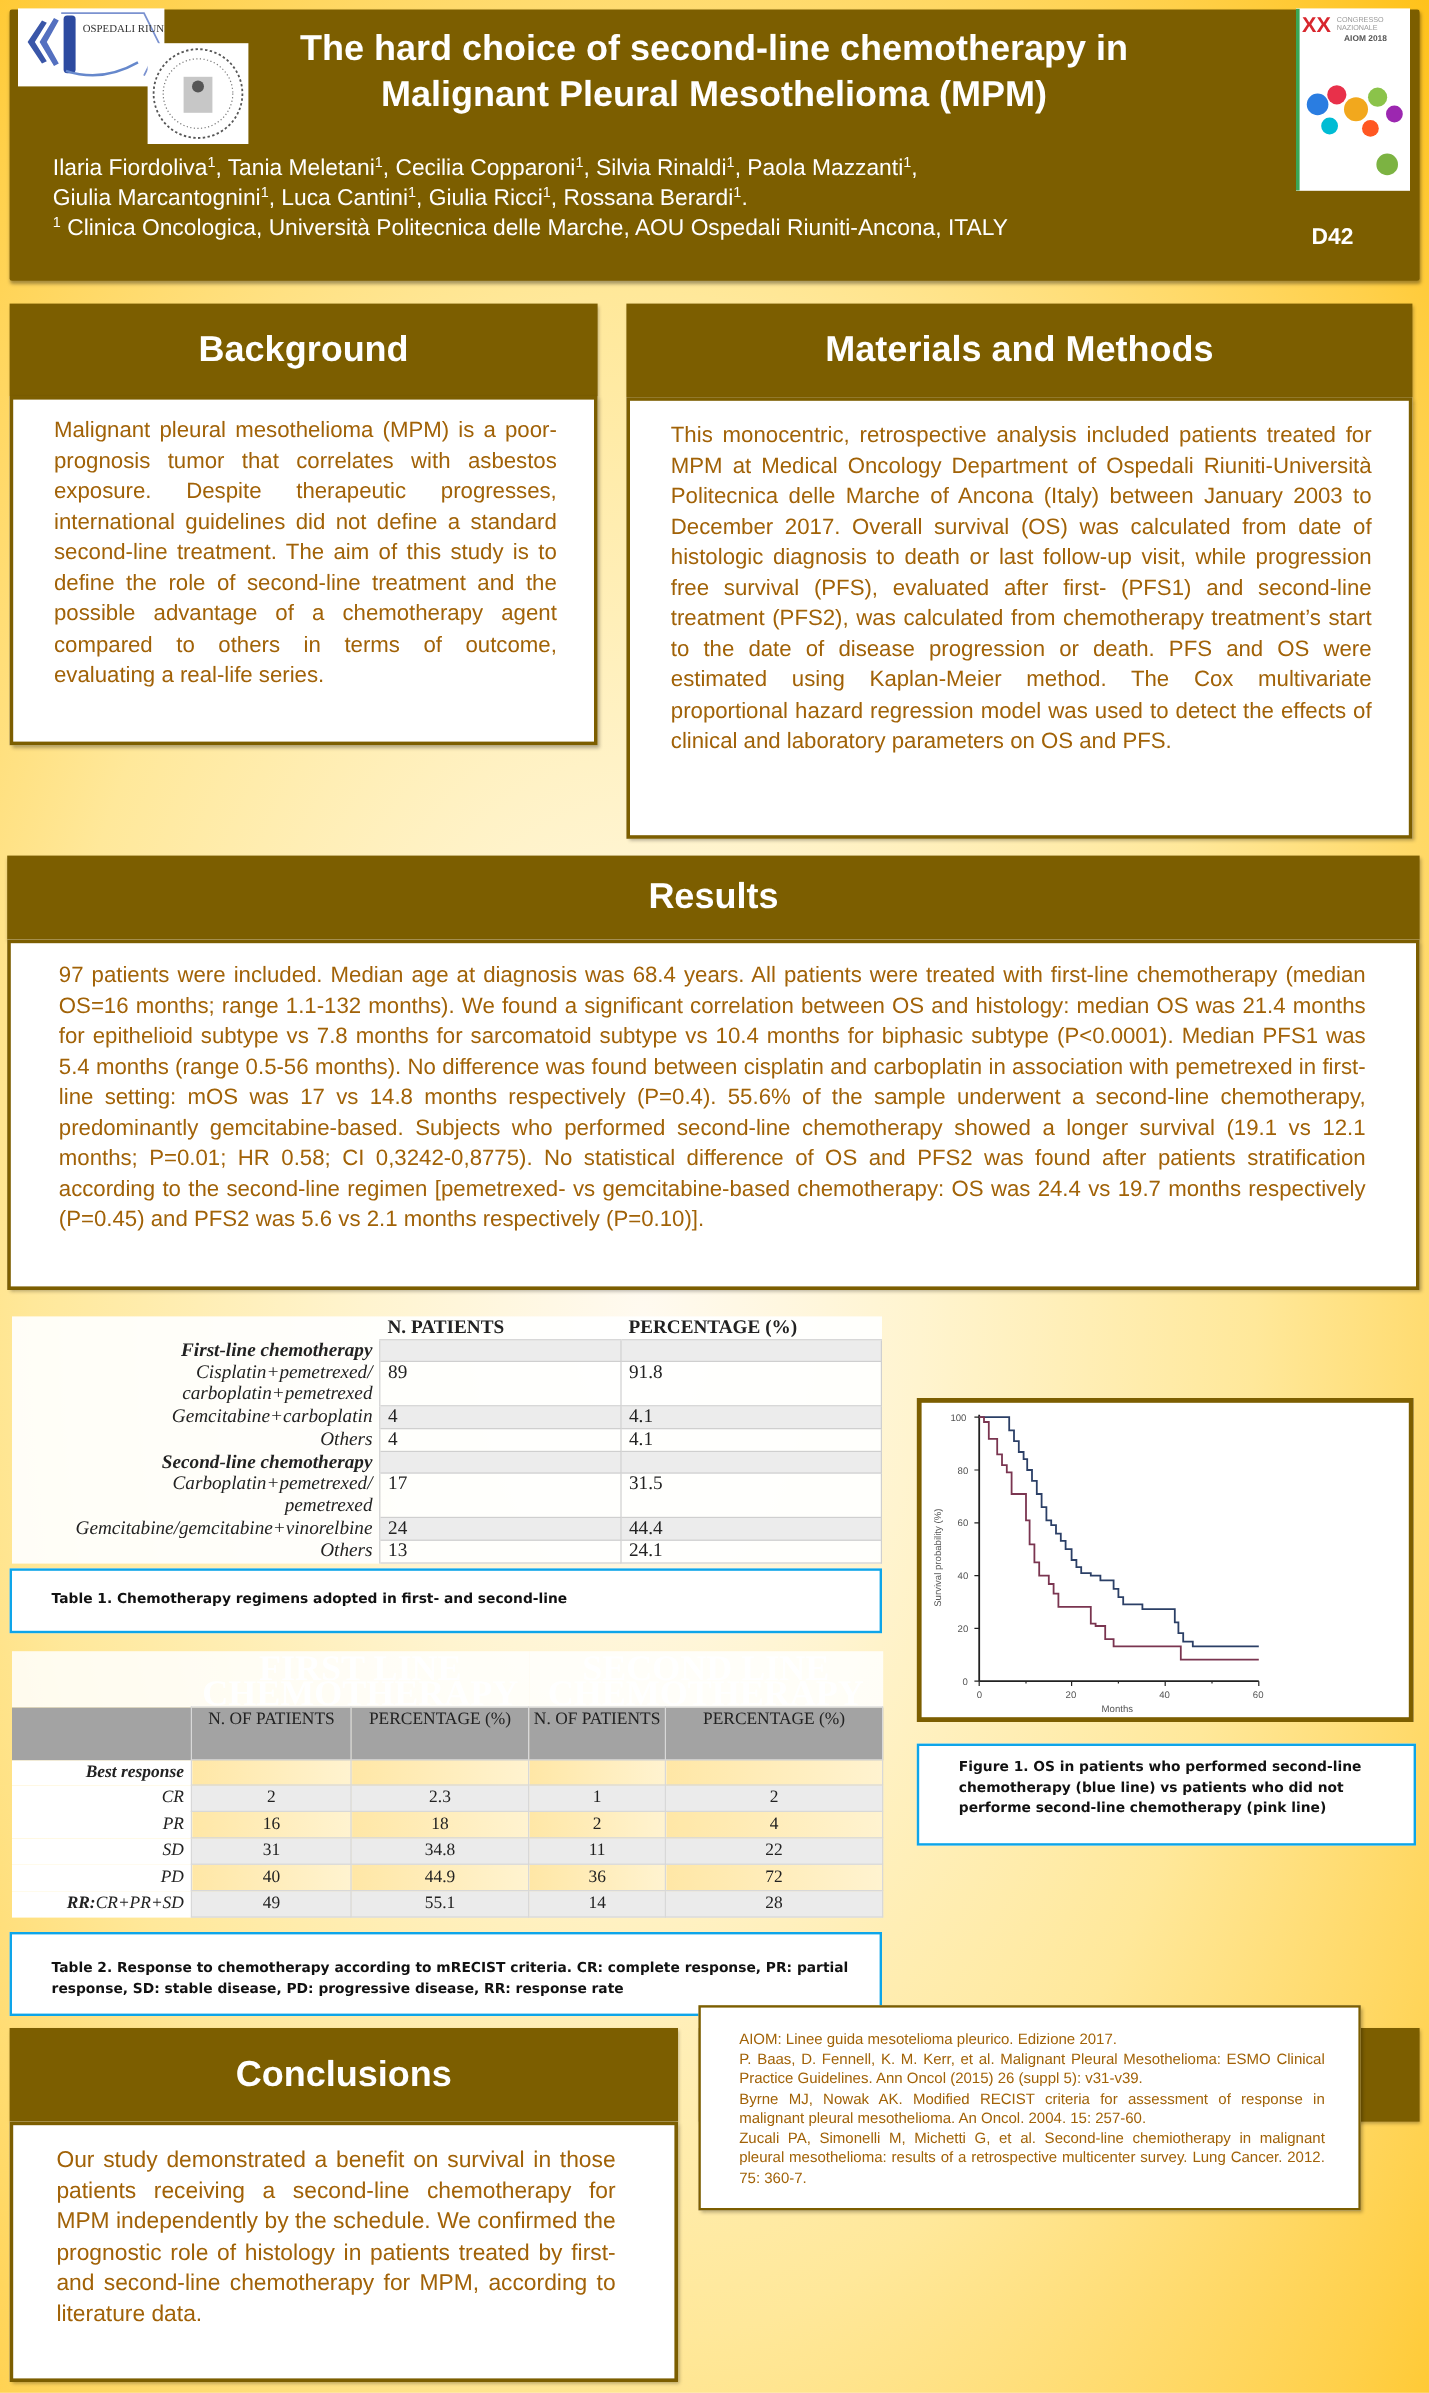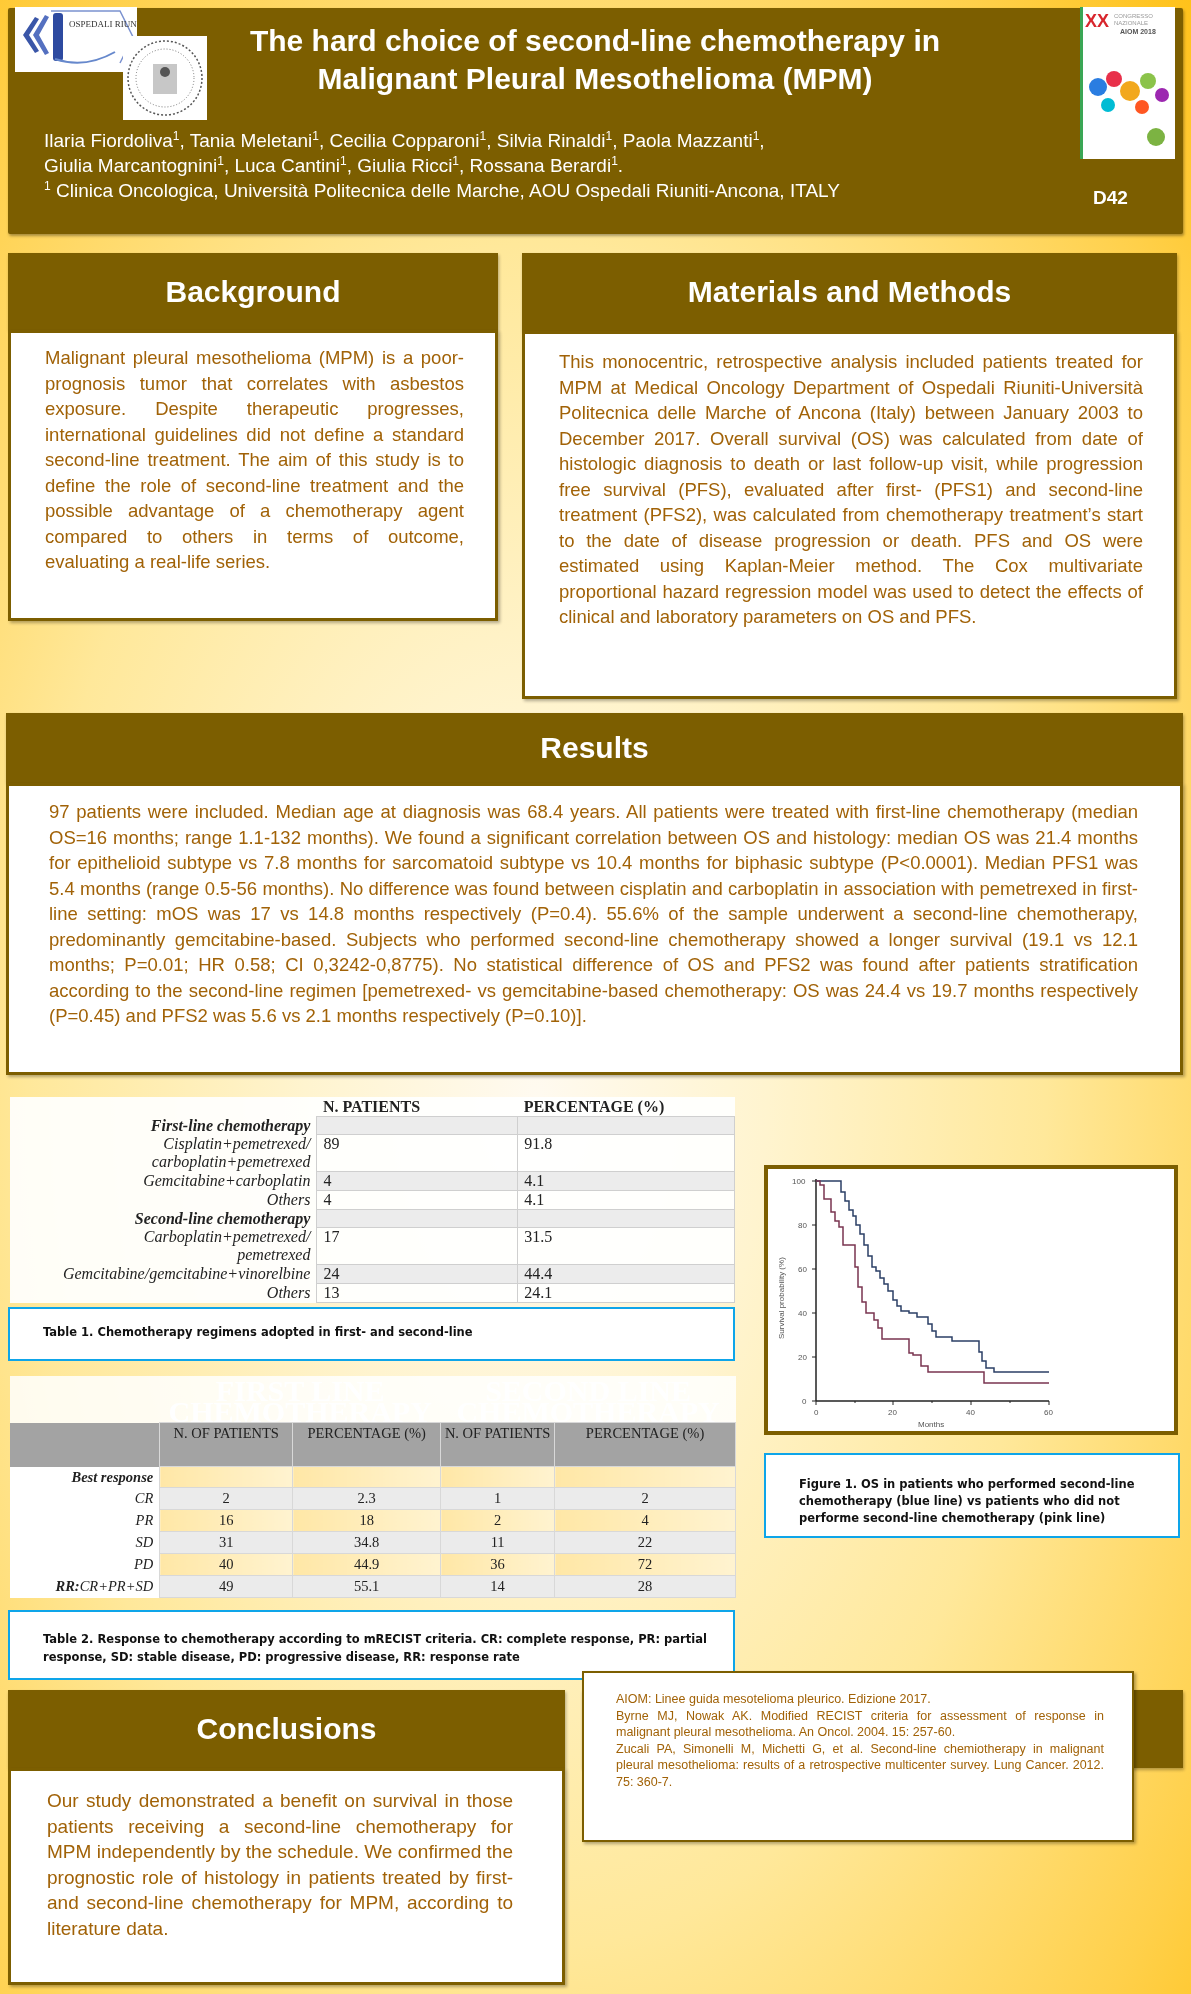--- a/index.html
+++ b/index.html
@@ -263,23 +263,24 @@
         <text x="120" y="246">20</text>
         <text x="198" y="246">40</text>
         <text x="276" y="246">60</text>
       <text x="150" y="258">Months</text>
       <text x="0" y="0" transform="translate(16,170) rotate(-90)">Survival probability (%)</text>
     </g>
     <polyline fill="none" stroke="#2b3f66" stroke-width="1.5" points="48,12 73,12 73,23 77,23 77,32 81,32 81,41 85,41 85,47 88,47 88,56 92,56 92,65 96,65 96,76 100,76 100,87 104,87 104,98 108,98 108,102 112,102 112,109 116,109 116,115 120,115 120,122 125,122 125,131 129,131 129,137 133,137 133,142 141,142 141,144 149,144 149,148 160,148 160,155 164,155 164,162 168,162 168,168 184,168 184,172 207,172 207,172 211,172 211,183 214,183 214,192 218,192 218,199 226,199 226,203 281,203"></polyline>
     <polyline fill="none" stroke="#7a3550" stroke-width="1.5" points="48,12 52,12 52,16 56,16 56,30 63,30 63,43 67,43 67,52 71,52 71,58 75,58 75,76 87,76 87,98 90,98 90,118 94,118 94,133 98,133 98,144 106,144 106,151 110,151 110,159 114,159 114,170 141,170 141,184 145,184 145,186 153,186 153,197 160,197 160,203 216,203 216,214 281,214"></polyline>
   </svg>
 </div>
-<div class="abs cap" style="left:764px;top:1453px;width:416px;height:85px;padding:21px 20px 0 33px;font-size:11.5px;line-height:17px;">Figure 1. OS in patients who performed second-line chemotherapy (blue line) vs patients who did not performe second-line chemotherapy (pink line)</div>
+<div class="abs cap" style="left:764px;top:1453px;width:416px;height:85px;padding:9px 20px 0 33px;font-size:11.5px;line-height:17px;">Figure 1. OS in patients who performed second-line chemotherapy (blue line) vs patients who did not performe second-line chemotherapy (pink line)</div>
 
 <div class="abs brown sec-head" style="left:8px;top:1690px;width:557px;height:78px;">Conclusions</div>
 <div class="abs sec-body" style="left:8px;top:1768px;width:557px;height:217px;padding:17px 49px 0 36px;font-size:19px;line-height:25.5px;">Our study demonstrated a benefit on survival in those patients receiving a second-line chemotherapy for MPM independently by the schedule. We confirmed the prognostic role of histology in patients treated by first- and second-line chemotherapy for MPM, according to literature data.</div>
 
 <div class="abs brown sec-head" style="left:582px;top:1690px;width:601px;height:78px;">Bibliography</div>
 <div class="abs sec-body" style="left:582px;top:1671px;width:552px;height:171px;padding:18px 28px 0 32px;font-size:12.5px;line-height:16.5px;border-width:2px;">
   <div>AIOM: Linee guida mesotelioma pleurico. Edizione 2017.</div>
+  <div>P. Baas, D. Fennell, K. M. Kerr, et al. Malignant Pleural Mesothelioma: ESMO Clinical Practice Guidelines. Ann Oncol (2015) 26 (suppl 5): v31-v39.</div>
   <div>Byrne MJ, Nowak AK. Modified RECIST criteria for assessment of response in malignant pleural mesothelioma. An Oncol. 2004. 15: 257-60.</div>
   <div>Zucali PA, Simonelli M, Michetti G, et al. Second-line chemiotherapy in malignant pleural mesothelioma: results of a retrospective multicenter survey. Lung Cancer. 2012. 75: 360-7.</div>
 </div>
 
 </body></html>

